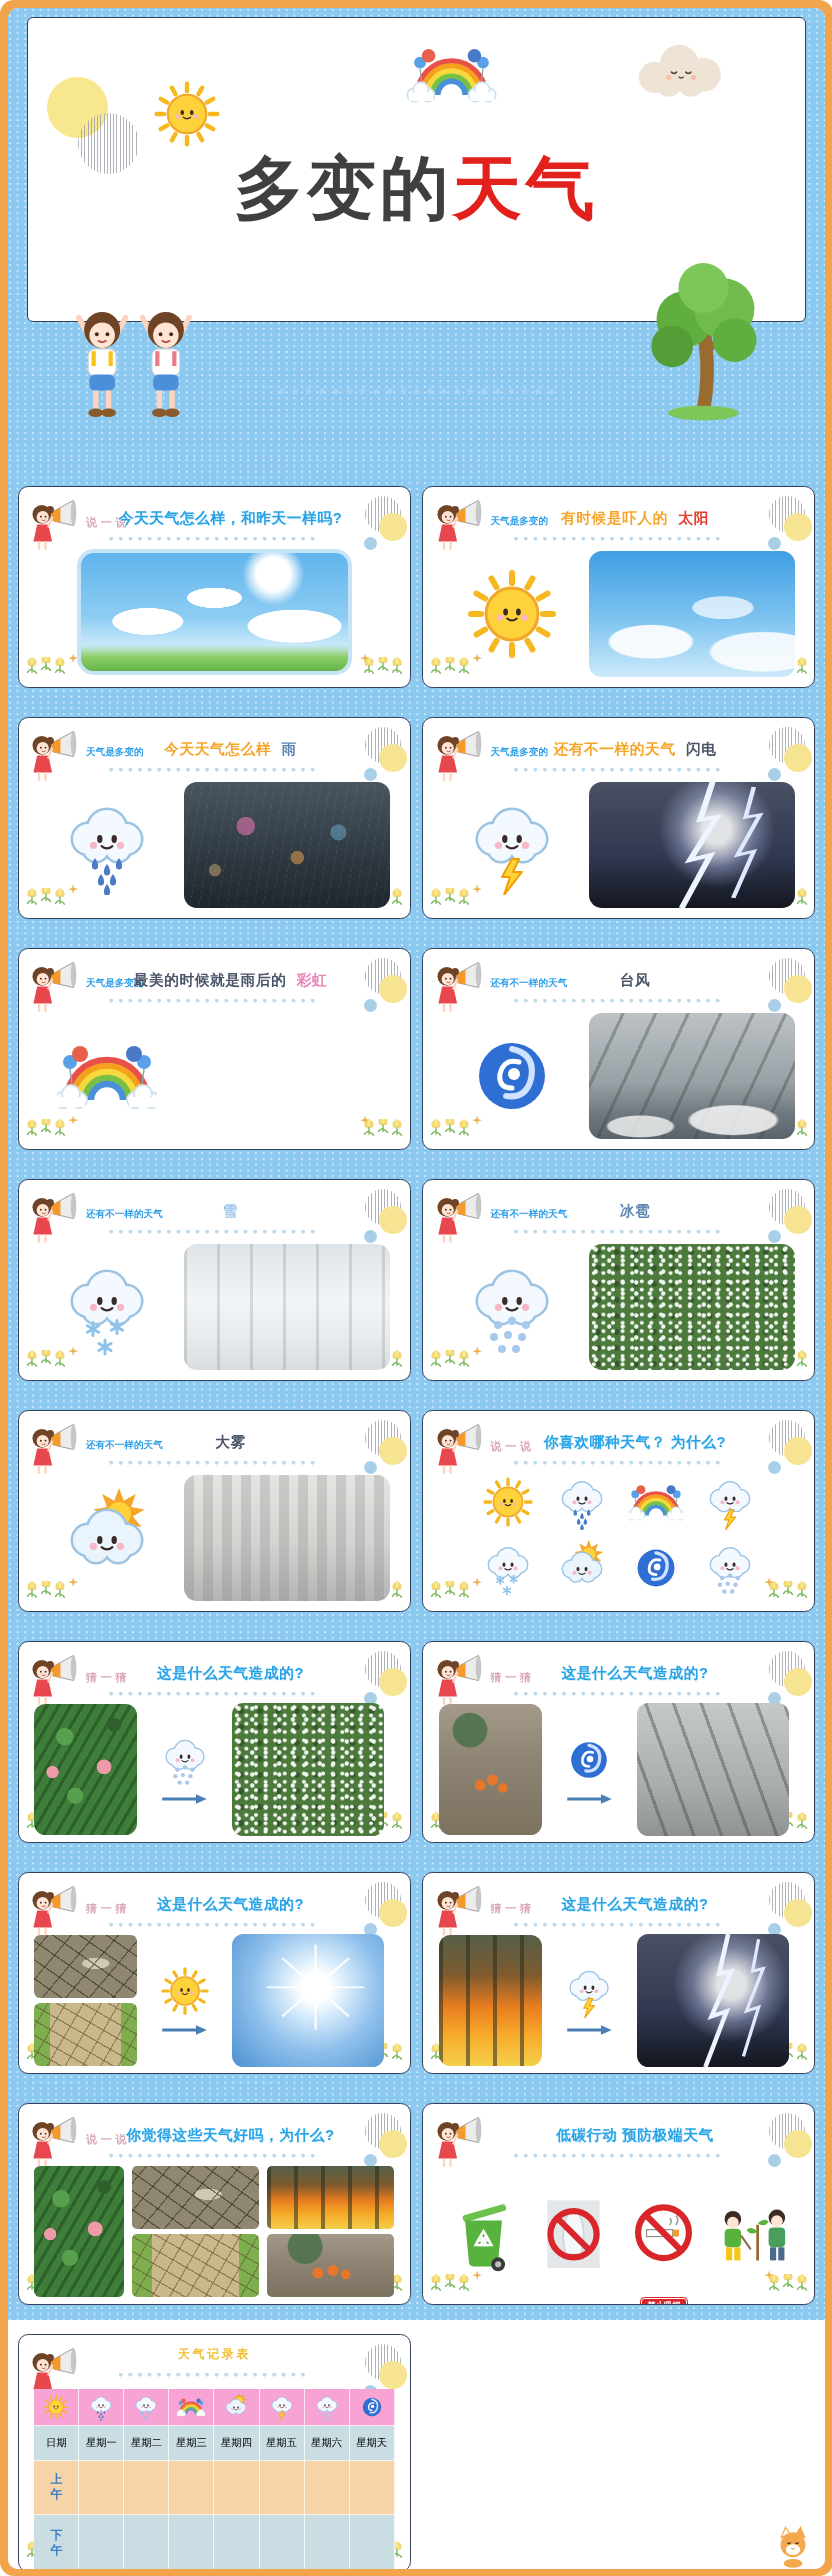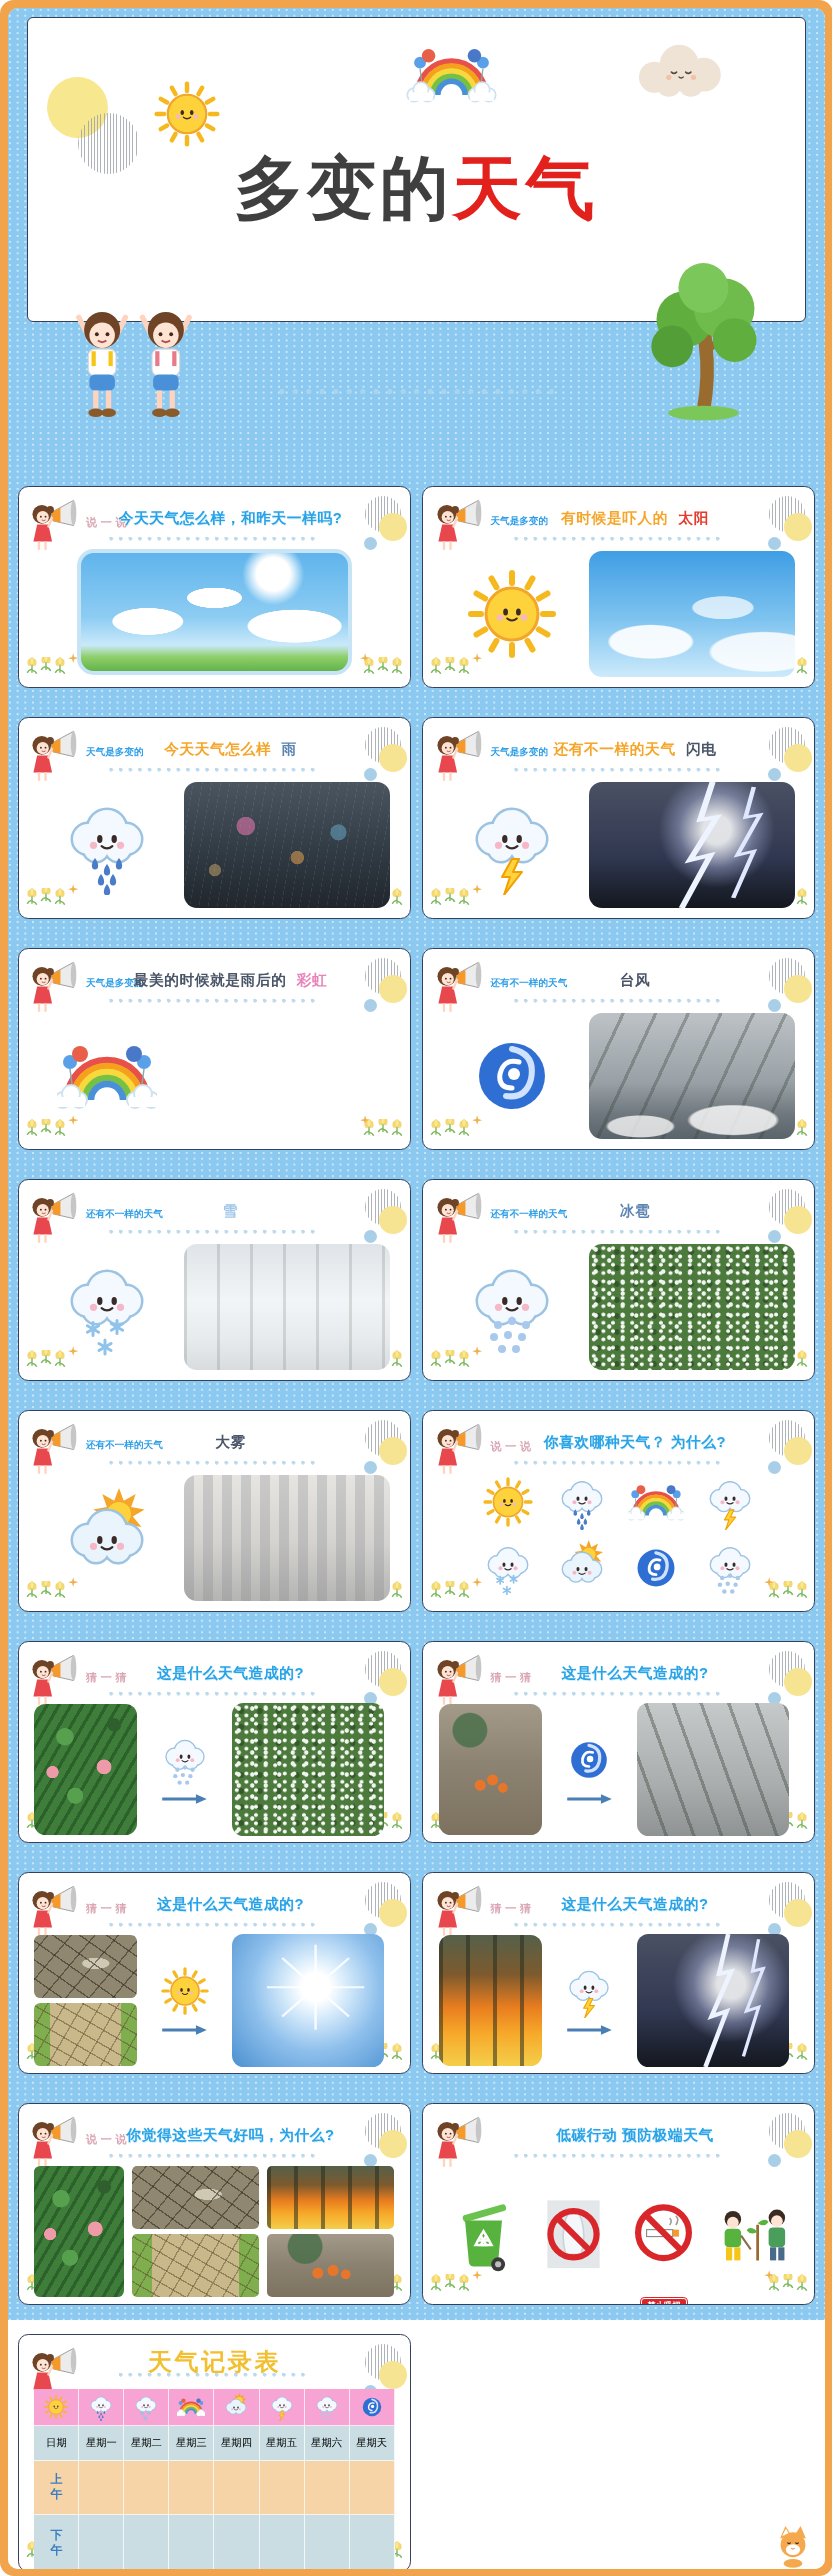--- a/index.html
+++ b/index.html
@@ -88,21 +88,21 @@
   .gal-tall{width:90px;height:131px;border-radius:6.4px}
   .gal-grid{display:grid;grid-template-columns:127px 127px;grid-auto-rows:63px;gap:5.8px 7.7px}
   .gal-grid .photo{border-radius:5.1px}
   .act{display:flex;justify-content:center;gap:13px;margin-top:5.1px}
   .act-item{width:77px;text-align:center}
   .act-item .wicon{width:63px;height:63px;margin:0 auto}
   .act-sign{display:inline-block;background:var(--sign_red);color:#fff;font-weight:700;font-size:8.3px;
     padding:1.3px 5.1px;border-radius:3.2px;border:1.3px solid #fff;outline:0.6px solid var(--sign_red);margin-top:-9px}
   .act-label{margin-top:5.1px;color:var(--green);font-weight:700;font-size:12px;letter-spacing:1.3px}
   
-  .rec-title{position:absolute;left:0;right:0;top:11.5px;text-align:center;font-size:24px;font-weight:700;color:var(--yellow);letter-spacing:2.6px}
+  .rec-title{position:absolute;left:0;right:0;top:11.5px;text-align:center;font-size:12px;font-weight:700;color:var(--yellow);letter-spacing:2.6px}
   .rec-dots{position:absolute;left:50%;top:37px;transform:translateX(-50%);width:192px;height:5.8px;
     background-image:radial-gradient(circle at 2.6px 2.6px,#b9d9ec 1.7px,transparent 2.1px);background-size:9.6px 5.8px}
   .rec-table{position:absolute;left:15.4px;right:15.4px;top:54px;bottom:-1.3px;display:grid;
     grid-template-columns:repeat(8,1fr);grid-template-rows:37px 35px 54px auto}
   .rec-cell{border-right:0.6px solid rgba(255,255,255,.75);border-bottom:0.6px solid rgba(255,255,255,.75);
     display:flex;align-items:center;justify-content:center}
   .rec-icons{background:var(--table_pink)} .rec-days{background:var(--table_blue)}
   .rec-am{background:var(--table_peach)} .rec-pm{background:var(--table_blue)}
   .rec-cell .wicon{width:28px;height:28px}
   .rec-rowlabel{color:var(--day_blue);font-weight:700;font-size:12px;line-height:1.25;text-align:center}

